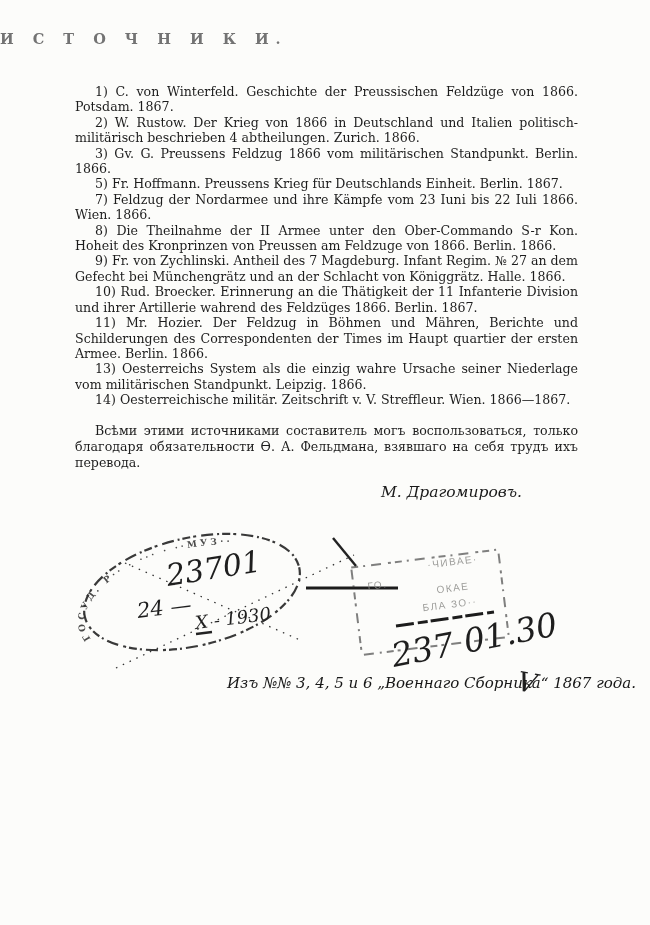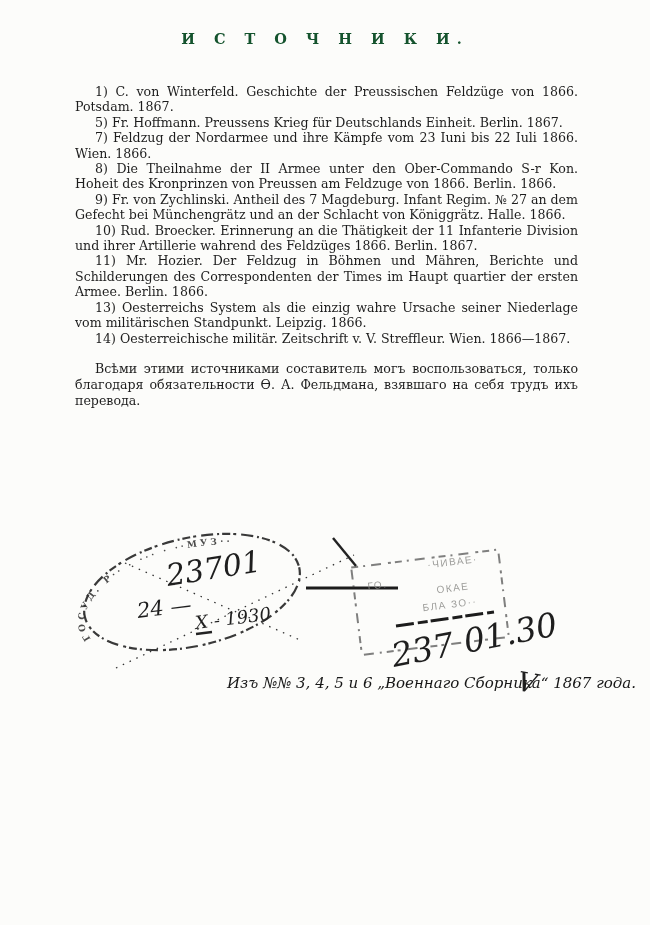--- a/index.html
+++ b/index.html
@@ -8,21 +8,21 @@
     background:#f4f4f2;
     font-family:"DejaVu Serif", serif;
   }
   .page{
     position:relative;width:650px;height:925px;
     background:#fcfcfa;color:#1b1b1b;overflow:hidden;
   }
   .page-title{
     margin:30px 0 0 0;
     font-size:14.5px;font-weight:bold;letter-spacing:7px;
-    text-align:center;color:#14532d;
+    text-align:left;color:#737373;
   }
   .sources{
     margin:37px 72px 0 75px;
   }
   .src{
     margin:0;
     font-size:12.6px;line-height:15.4px;
     text-align:justify;text-indent:20px;
     hyphens:auto;-webkit-hyphens:auto;
     color:#1d1d1d;
@@ -66,32 +66,35 @@
 </style>
 </head>
 <body>
 
 <div class="page">
 
   <h1 class="page-title">И С Т О Ч Н И К И.</h1>
 
   <div class="sources" lang="de">
     <p class="src">1) C. von Winterfeld. Geschichte der Preussischen Feldzüge von 1866. Potsdam. 1867.</p>
+    <p class="src">2) W. Rustow. Der Krieg von 1866 in Deutschland und Italien politisch-militärisch beschrieben 4 abtheilungen. Zurich. 1866.</p>
+    <p class="src">3) Gv. G. Preussens Feldzug 1866 vom militärischen Standpunkt. Berlin. 1866.</p>
     <p class="src">5) Fr. Hoffmann. Preussens Krieg für Deutschlands Einheit. Berlin. 1867.</p>
     <p class="src">7) Feldzug der Nordarmee und ihre Kämpfe vom 23 Iuni bis 22 Iuli 1866. Wien. 1866.</p>
     <p class="src">8) Die Theilnahme der II Armee unter den Ober-Commando S-r Kon. Hoheit des Kronprinzen von Preussen am Feldzuge von 1866. Berlin. 1866.</p>
     <p class="src">9) Fr. von Zychlinski. Antheil des 7 Magdeburg. Infant Regim. № 27 an dem Gefecht bei Münchengrätz und an der Schlacht von Königgrätz. Halle. 1866.</p>
     <p class="src">10) Rud. Broecker. Erinnerung an die Thätigkeit der 11 Infanterie Division und ihrer Artillerie wahrend des Feldzüges 1866. Berlin. 1867.</p>
     <p class="src">11) Mr. Hozier. Der Feldzug in Böhmen und Mähren, Berichte und Schilderungen des Correspondenten der Times im Haupt quartier der ersten Armee. Berlin. 1866.</p>
     <p class="src">13) Oesterreichs System als die einzig wahre Ursache seiner Niederlage vom militärischen Standpunkt. Leipzig. 1866.</p>
     <p class="src">14) Oesterreichische militär. Zeitschrift v. V. Streffleur. Wien. 1866—1867.</p>
   </div>
 
   <p class="closing" lang="ru">Всѣми этими источниками составитель могъ воспользоваться, только благодаря обязательности Ѳ. А. Фельдмана, взявшаго на себя трудъ ихъ перевода.</p>
 
+  <p class="signature">М. Драгомировъ.</p>
 
   <div class="stamps">
     <svg width="650" height="185" viewBox="0 0 650 185">
       <defs>
         <path id="ovalTopPath" d="M 86,92 A 110,54 0 1 1 298,84" fill="none"></path>
       </defs>
 
       <g transform="rotate(-13 192 64)">
         <ellipse class="stampline" cx="192" cy="64" rx="110" ry="54"></ellipse>
         <text class="stampedge">

